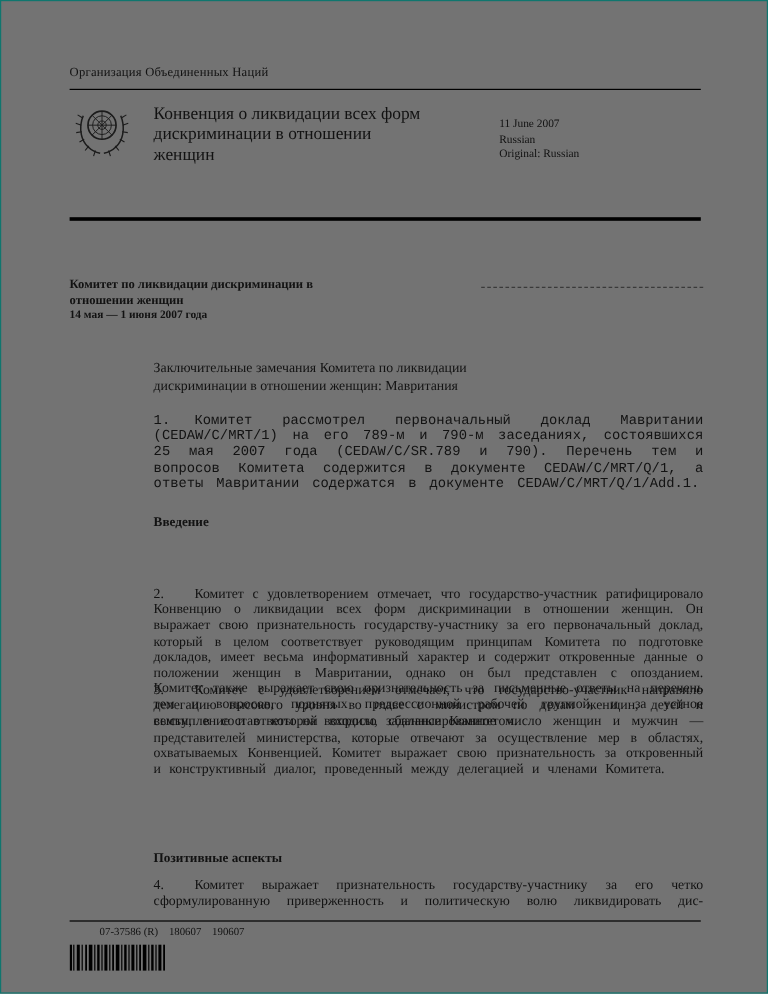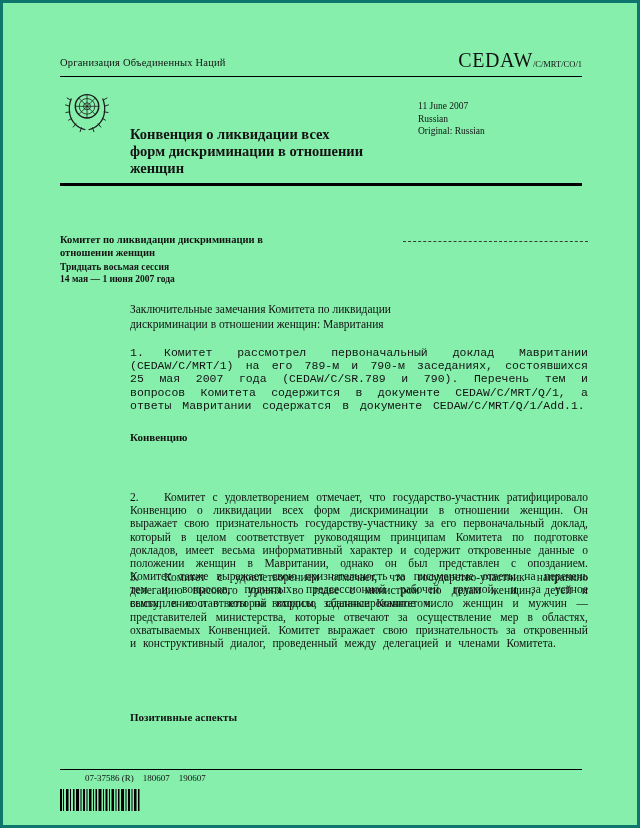--- a/index.html
+++ b/index.html
@@ -4,37 +4,37 @@
 <style>
   * { margin:0; padding:0; box-sizing:border-box; }
   html,body { width:640px; height:828px; }
   body {
     background:#ffffff;
     font-family:"Liberation Serif", serif;
     color:#121212;
     position:relative;
     overflow:hidden;
   }
-  .page { position:absolute; inset:0; background:#86efac; border:3px solid #0f766e; }
+  .page { position:absolute; inset:0; background:#737373; border:1px solid #0f766e; }
   .abs { position:absolute; }
 
   .org-name { left:57px; top:54px; font-size:10.5px; letter-spacing:.2px; }
 
   .doc-symbol { right:55px; top:46px; text-align:right; white-space:nowrap; }
   .doc-symbol .big { font-size:20px; letter-spacing:.6px; }
   .doc-symbol .small { font-size:8.5px; }
 
   .rule-thin  { left:57px; right:55px; top:73px; height:1px; background:#000; }
   .rule-thick { left:57px; right:55px; top:180px; height:2.5px; background:#000; }
 
   .emblem { left:59px; top:83px; width:50px; height:50px; }
 
   .conv-title {
     left:127px; top:86px; width:235px;
-    font-size:14.5px; font-weight:bold; line-height:17px;margin-top:37px;
+    font-size:14.5px; font-weight:normal; line-height:17px;
   }
 
   .date-block { left:415px; top:97px; font-size:9.5px; line-height:12.5px; }
 
   .committee { left:57px; top:231px; width:212px; }
   .committee .name { font-size:10.5px; font-weight:bold; line-height:12.5px; }
   .committee .session { font-size:9.5px; font-weight:bold; line-height:12px; margin-top:2px; }
   .committee .dates { font-size:9.5px; line-height:12px;font-weight:bold; }
 
   .cut-line { left:400px; top:238px; width:185px; border-top:1.5px dashed #3a3a3a; }
@@ -65,21 +65,20 @@
   .footer-num { left:57px; top:770px; font-size:9px; white-space:pre;padding-left:25px; }
   .barcode { left:57px; top:786px; }
 </style>
 </head>
 <body>
 
 <div class="page">
 
   <div class="abs org-name">Организация Объединенных Наций</div>
 
-  <div class="abs doc-symbol"><span class="big">CEDAW</span><span class="small">/C/MRT/CO/1</span></div>
 
   <div class="abs rule-thin"></div>
 
   <div class="abs emblem">
     <svg viewBox="0 0 64 64" width="50" height="50">
       <g fill="none" stroke="#1c1c1c">
         <circle cx="32" cy="26" r="15" stroke-width="1.8"></circle>
         <circle cx="32" cy="26" r="10" stroke-width="1"></circle>
         <circle cx="32" cy="26" r="4.5" stroke-width="1"></circle>
         <path d="M17,26 H47 M32,11 V41 M21.4,15.4 L42.6,36.6 M42.6,15.4 L21.4,36.6" stroke-width="1"></path>
@@ -96,38 +95,38 @@
   <div class="abs date-block">
     <div>11 June 2007</div>
     <div>Russian</div>
     <div>Original: Russian</div>
   </div>
 
   <div class="abs rule-thick"></div>
 
   <div class="abs committee">
     <div class="name">Комитет по ликвидации дискриминации в отношении женщин</div>
-    <div class="session">Тридцать восьмая сессия</div>
     <div class="dates">14 мая — 1 июня 2007 года</div>
   </div>
 
   <div class="abs cut-line"></div>
 
   <div class="abs doc-heading">Заключительные замечания Комитета по ликвидации дискриминации в отношении женщин: Мавритания</div>
 
   <p class="abs body-para p1"><span class="pnum">1.</span><span>Комитет рассмотрел первоначальный доклад Мавритании (CEDAW/C/MRT/1) на его 789-м и 790-м заседаниях, состоявшихся 25 мая 2007 года (CEDAW/C/SR.789 и 790). Перечень тем и вопросов Комитета содержится в документе CEDAW/C/MRT/Q/1, а ответы Мавритании содержатся в документе CEDAW/C/MRT/Q/1/Add.1.</span></p>
 
-  <div class="abs sub-heading h-intro">Конвенцию</div>
+  <div class="abs sub-heading h-intro">Введение</div>
 
   <p class="abs body-para p2"><span class="pnum">2.</span><span>Комитет с удовлетворением отмечает, что государство-участник ратифицировало Конвенцию о ликвидации всех форм дискриминации в отношении женщин. Он выражает свою признательность государству-участнику за его первоначальный доклад, который в целом соответствует руководящим принципам Комитета по подготовке докладов, имеет весьма информативный характер и содержит откровенные данные о положении женщин в Мавритании, однако он был представлен с опозданием. Комитет также выражает свою признательность за письменные ответы на перечень тем и вопросов, поднятых предсессионной рабочей группой, и за устное выступление и ответы на вопросы, заданные Комитетом.</span></p>
 
   <p class="abs body-para p3"><span class="pnum">3.</span><span>Комитет с удовлетворением отмечает, что государство-участник направило делегацию высокого уровня во главе с министром по делам женщин, детей и семьи, в состав которой входило сбалансированное число женщин и мужчин — представителей министерства, которые отвечают за осуществление мер в областях, охватываемых Конвенцией. Комитет выражает свою признательность за откровенный и конструктивный диалог, проведенный между делегацией и членами Комитета.</span></p>
 
   <div class="abs sub-heading h-positive">Позитивные аспекты</div>
 
+  <p class="abs body-para p4 cont"><span class="pnum">4.</span><span>Комитет выражает признательность государству-участнику за его четко сформулированную приверженность и политическую волю ликвидировать дис-</span></p>
 
   <div class="abs footer-rule"></div>
   <div class="abs footer-num">07-37586 (R)    180607    190607</div>
 
   <div class="abs barcode">
     <svg width="80" height="22" viewBox="0 0 80 22">
       <g fill="#000">
         <rect x="0" y="0" width="2" height="22"></rect>
           <rect x="3" y="0" width="1" height="22"></rect>
         <rect x="6" y="0" width="2.5" height="22"></rect>

